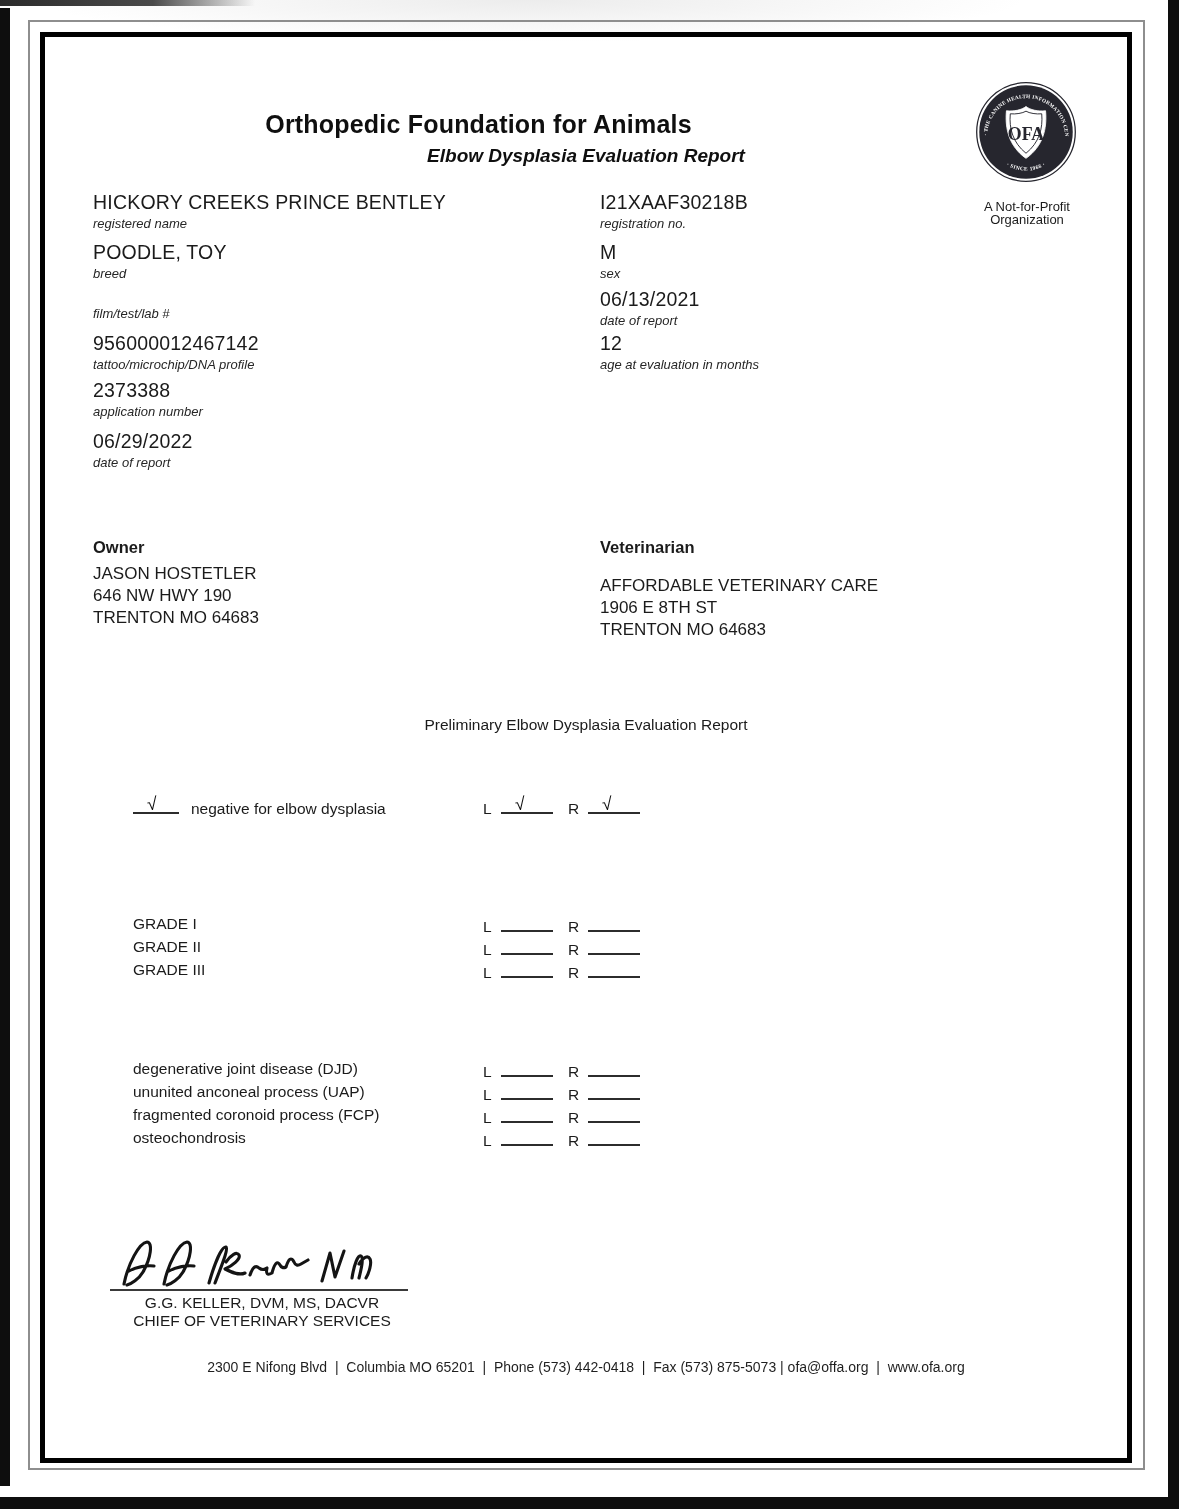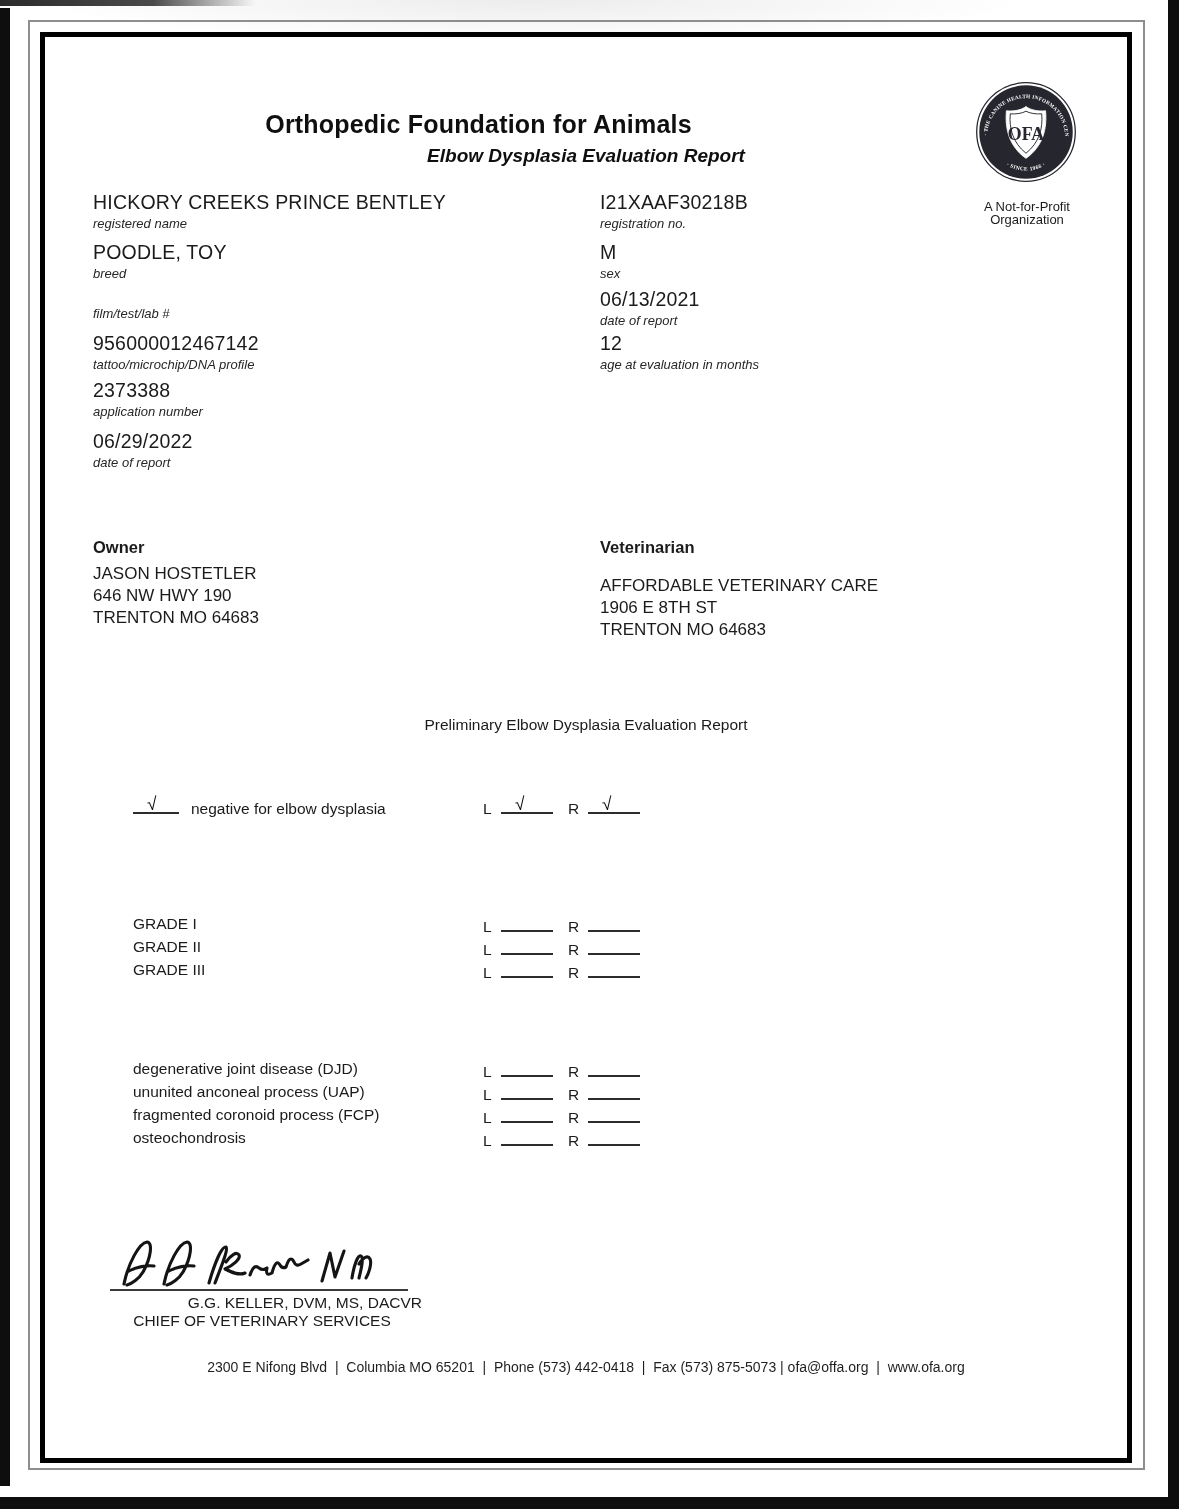--- a/index.html
+++ b/index.html
@@ -44,21 +44,21 @@
   .blank .check { position:absolute; left:14px; bottom:-3px; font-size:18px; color:#111;
                   transform:rotate(-4deg); }
   .lead-blank { width:46px; margin-right:12px; }
   .lr { position:absolute; top:0; }
   .lr-l { left:350px; }
   .lr-r { left:435px; }
   .lr .letter { display:inline-block; margin-right:9px; }
 
   .sig-svg   { left:112px; top:1234px; width:300px; height:58px; }
   .sig-line  { left:110px; top:1289px; width:298px; height:0; border-top:2px solid #3a3a3a; }
-  .sig-name  { left:102px; top:1294px; width:320px; text-align:right; font-size:15.5px; white-space:nowrap; }
+  .sig-name  { left:102px; top:1294px; width:320px; text-align:center; font-size:15.5px; white-space:nowrap; }
   .sig-title { left:102px; top:1312px; width:320px; text-align:center; font-size:15.5px; white-space:nowrap; }
 
   .footer { left:40px; top:1359px; width:1092px; text-align:center; font-size:14px;
             color:#1f1f1f; white-space:pre; }
 
   .logo-tagline { left:957px; top:201px; width:140px; text-align:center;
                   font-size:13px; line-height:12.5px; color:#1b1b1b; }
 </style>
 </head>
 <body>

